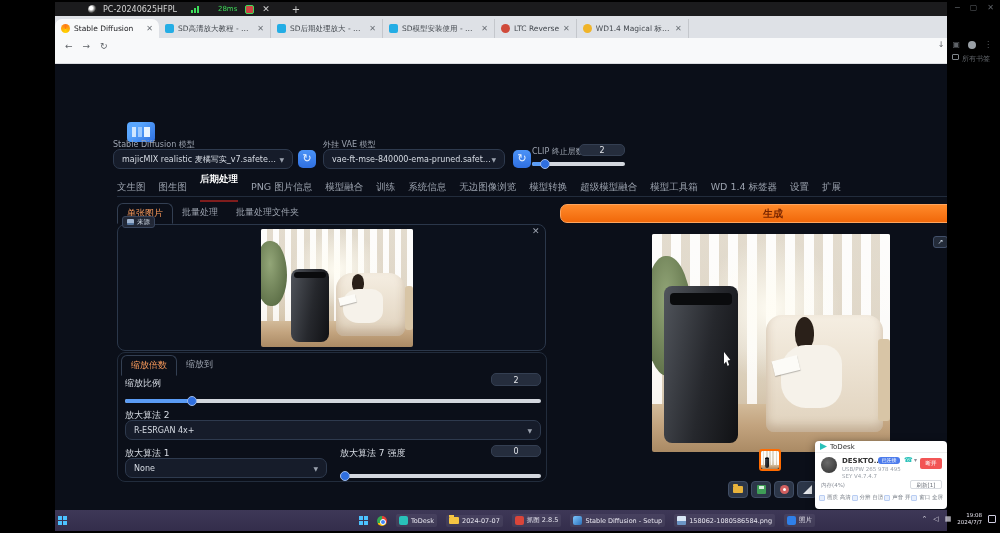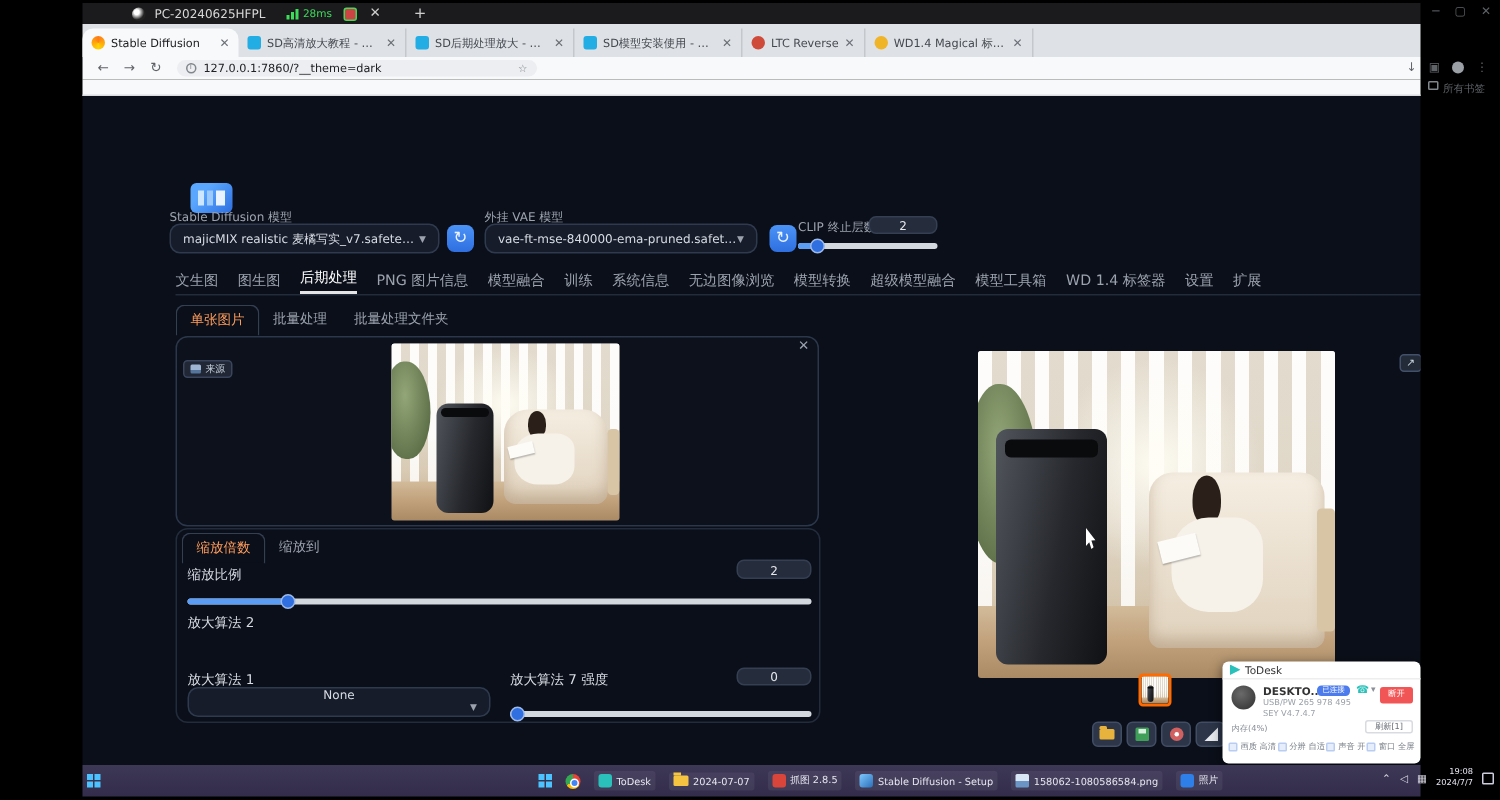--- a/index.html
+++ b/index.html
@@ -6,21 +6,21 @@
   html,body { width:1000px; height:533px; background:#000; font-family:"DejaVu Sans", sans-serif; overflow:hidden; }
   .abs { position:absolute; }
   #screen { position:absolute; left:0; top:0; width:1000px; height:533px; background:#000; }
 
   
   #sessionbar { left:55px; top:2px; width:892px; height:14px; background:#1b1b1d; display:flex; align-items:center; }
   .sess-logo { width:9px; height:9px; border-radius:50%; background:radial-gradient(circle at 35% 35%, #fff 20%, #222 60%); margin-left:33px; }
   .sess-title { color:#d7d7d7; font-size:8px; margin-left:6px; }
   .sig-bars { display:flex; align-items:flex-end; gap:1px; margin-left:14px; }
   .sig-bars i { display:block; width:2px; background:#3ddc5a; }
-  .sess-lat { color:#3ddc5a; font-size:7px; margin-left:3px; }
+  .sess-lat { color:#3ddc5a; font-size:7px; margin-left:19px; }
   .sess-box { width:9px; height:9px; border:1px solid #3ddc5a; border-radius:2px; margin-left:8px; background:#c44; }
   .sess-x { color:#cfcfcf; font-size:9px; margin-left:8px; }
   .sess-plus { color:#cfcfcf; font-size:10px; margin-left:22px; }
 
   
   #tabstrip { left:55px; top:16px; width:892px; height:22px; background:#dee1e6; display:flex; align-items:flex-end; }
   .btab { height:19px; display:flex; align-items:center; padding:0 6px; font-size:7.5px; color:#454a50; max-width:112px; min-width:0; border-right:1px solid #c4c7cc; }
   .btab.active { background:#f8f9fa; border-radius:7px 7px 0 0; border-right:none; color:#202124; min-width:104px; }
   .btab .lbl { white-space:nowrap; overflow:hidden; text-overflow:ellipsis; flex:1; margin:0 4px; }
   .fav { width:9px; height:9px; border-radius:2px; flex:0 0 auto; }
@@ -54,29 +54,29 @@
   .slider-fill { position:absolute; left:0; top:0; bottom:0; background:#5b9cf5; border-radius:2px; }
   .slider-handle { position:absolute; top:-3px; width:10px; height:10px; border-radius:50%; background:#2f6fe0; border:1px solid #9db9e8; }
 
   .gradio-logo { left:72px; top:58px; width:28px; height:20px; background:linear-gradient(135deg,#5aa7ff 30%,#2e6fe0); border-radius:4px; }
   .gradio-logo::after { content:""; position:absolute; left:5px; top:5px; width:18px; height:10px;
     background:linear-gradient(90deg,#cfe6ff 0 4px, transparent 4px 6px, #9cc9ff 6px 10px, transparent 10px 12px, #e8f3ff 12px 16px); }
 
   
   #navtabs { left:62px; top:114px; width:876px; height:19px; display:flex; gap:13px; align-items:center; border-bottom:1px solid #222c3c; }
   .ntab { font-size:9.5px; color:#9ca3af; white-space:nowrap; }
-  .ntab.active { color:#fff; font-weight:normal; border-bottom:2px solid #e5e5e5; padding-bottom:2px; }
+  .ntab.active { color:#fff; font-weight:bold; border-bottom:2px solid #7f1d1d; padding-bottom:14px; }
 
   
   .boxtab { font-size:9px; color:#9ca3af; padding:3px 9px; white-space:nowrap;text-align:right; }
   .boxtab.active { color:#ff9d5c; border:1px solid #333f52; border-bottom-color:#0b0f19; border-radius:6px 6px 0 0; }
 
   #subtabs { left:62px; top:139px; display:flex; }
   #dropzone { left:62px; top:160px; width:429px; height:127px; border:1px solid #2b374a; border-radius:8px; background:#0c111c; }
-  .src-chip { left:67px; top:176px; height:12px; background:rgba(35,42,56,.9); border:1px solid #38455c; border-radius:3px; display:flex; align-items:center; gap:3px; padding:0 4px; }
+  .src-chip { left:67px; top:152px; height:12px; background:rgba(35,42,56,.9); border:1px solid #38455c; border-radius:3px; display:flex; align-items:center; gap:3px; padding:0 4px; }
   .src-chip .pic { width:7px; height:6px; background:linear-gradient(180deg,#9fb4d0 60%, #55759c 60%); border-radius:1px; }
   .src-chip span { font-size:6.5px; color:#cbd5e1; }
   .dz-x { left:477px; top:162px; color:#9ca3af; font-size:9px; }
 
   
   #resizebox { left:62px; top:288px; width:430px; height:130px; border:1px solid #222c3c; border-radius:8px; }
   #resizetabs { left:66px; top:291px; display:flex; }
 
   
   .acc { left:62px; width:429px; height:20px; background:#101624; border:1px solid #273245; border-radius:7px; display:flex; align-items:center; padding:0 8px; }
@@ -210,25 +210,20 @@
   <div class="win-ctl abs">
       <span>─</span>
       <span>▢</span>
       <span>✕</span>
     </div>
 
   <div id="addrbar" class="abs">
     <span class="nav-glyph">←</span>
     <span class="nav-glyph">→</span>
     <span class="nav-glyph">↻</span>
-    <div class="omnibox">
-      <span class="omni-i">i</span>
-      <span class="omni-url">127.0.0.1:7860/?__theme=dark</span>
-      <span style="margin-left:auto;color:#80868b;font-size:7px;">☆</span>
-    </div>
   </div>
   <div class="addr-right">
     <span>↓</span>
     <span>▣</span>
     <span class="avatar-dot"></span>
     <span>⋮</span>
   </div>
 
   <div id="bookmarks" class="abs"></div>
   <div class="bm-right">
@@ -309,38 +304,43 @@
       <span class="boxtab">缩放到</span>
     </div>
     <div class="glabel abs" style="left:70px;top:313px;color:#d7dce4;font-size:9px;">缩放比例</div>
     <div class="numchip abs" style="left:436px;top:309px;width:50px;height:13px;line-height:13px;">2</div>
     <div class="slider-track abs" style="left:70px;top:331px;width:416px;">
       <div class="slider-fill" style="width:16%;"></div>
       <div class="slider-handle" style="left:15%;"></div>
     </div>
 
     <div class="glabel abs" style="left:70px;top:345px;color:#d7dce4;font-size:9px;">放大算法 2</div>
+    <div class="dd abs" style="left:70px;top:356px;width:416px;">
+      <span>R-ESRGAN 4x+</span>
+      <span class="caret">▼</span>
+    </div>
 
     <div class="glabel abs" style="left:70px;top:383px;color:#d7dce4;font-size:9px;">放大算法 1</div>
-    <div class="dd abs" style="left:70px;top:394px;width:202px;flex-direction:column;">
+    <div class="dd abs" style="left:70px;top:394px;width:202px;">
       <span>None</span>
       <span class="caret">▼</span>
     </div>
     <div class="glabel abs" style="left:285px;top:383px;color:#d7dce4;font-size:9px;">放大算法 7 强度</div>
     <div class="numchip abs" style="left:436px;top:381px;width:50px;height:12px;">0</div>
     <div class="slider-track abs" style="left:285px;top:402px;width:201px;">
       <div class="slider-handle" style="left:0%;"></div>
     </div>
 
     <div class="acc abs" style="top:422px;margin-top:39px;">
       <span class="cb"></span>
       <span class="lbl">GFPGAN</span>
       <span class="arrow">◀</span>
     </div>
 
+    <div id="generate" class="abs">生成</div>
 
     <div class="scene scene2 abs" style="left:597px;top:170px;width:238px;height:218px;">
       <div class="curtain"></div>
         <div class="glow"></div>
         <div class="plant"></div>
       <div class="chair"></div>
         <div class="head"></div>
         <div class="body"></div>
         <div class="book"></div>
       <div class="purifier"></div>

